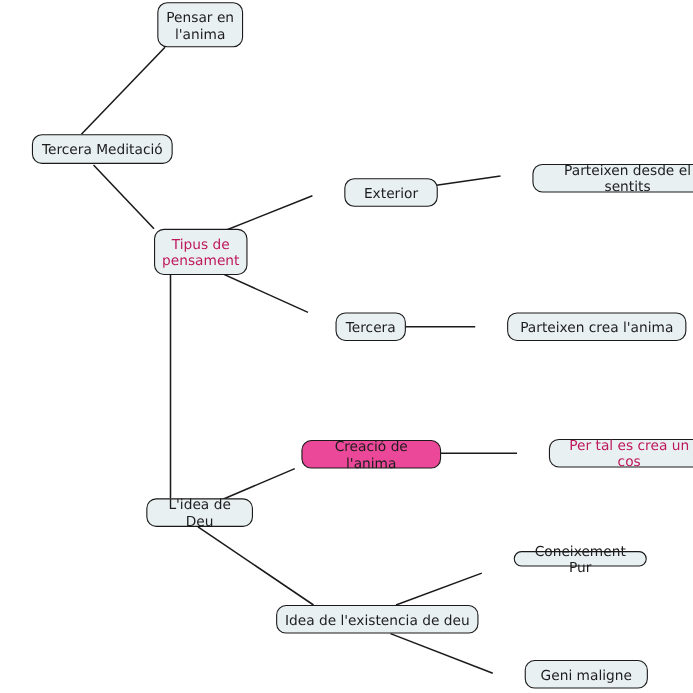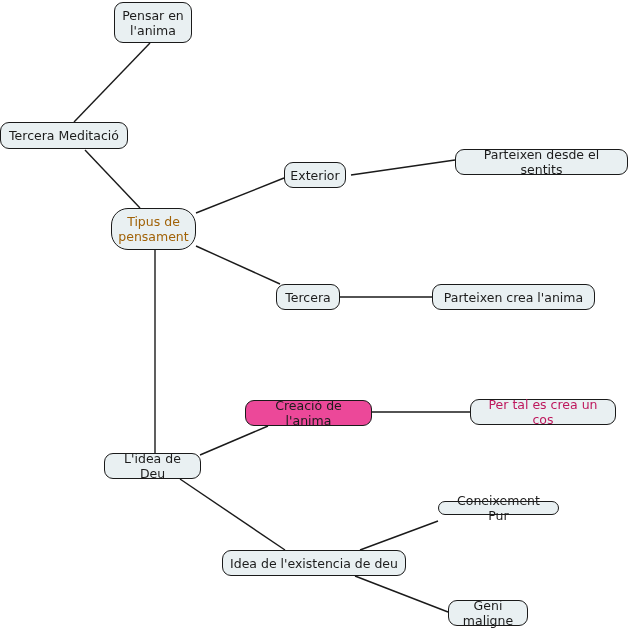--- a/index.html
+++ b/index.html
@@ -32,20 +32,21 @@
     color: #1c1c1c;
     font-size: 12.5px;
     line-height: 15px;
     display: flex;
     align-items: center;
     justify-content: center;
     text-align: center;
     padding: 0 6px;
     white-space: pre-line;
     z-index: 2;
+    margin-left: 29px;
   }
 </style>
 </head>
 <body>
 
 <div id="canvas">
   <svg id="edges" viewBox="0 0 630 630">
       <line x1="74" y1="122" x2="150" y2="43" stroke="#1a1a1a" stroke-width="1.4"></line>
       <line x1="85" y1="150" x2="140" y2="208" stroke="#1a1a1a" stroke-width="1.4"></line>
       <line x1="196" y1="213" x2="284" y2="178" stroke="#1a1a1a" stroke-width="1.4"></line>
@@ -56,26 +57,26 @@
       <line x1="200" y1="455" x2="268" y2="426" stroke="#1a1a1a" stroke-width="1.4"></line>
       <line x1="372" y1="412" x2="470" y2="412" stroke="#1a1a1a" stroke-width="1.4"></line>
       <line x1="180" y1="479" x2="285" y2="550" stroke="#1a1a1a" stroke-width="1.4"></line>
       <line x1="360" y1="550" x2="438" y2="521" stroke="#1a1a1a" stroke-width="1.4"></line>
       <line x1="355" y1="576" x2="448" y2="612" stroke="#1a1a1a" stroke-width="1.4"></line>
     </svg>
   <div id="node-layer">
       <div class="node" style="left: 114px; top: 2px; width: 78px; height: 41px; background: rgb(233, 240, 242); border-color: rgb(26, 26, 26); color: rgb(28, 28, 28);">Pensar en
 l'anima</div>
       <div class="node" style="left: 0px; top: 122px; width: 128px; height: 27px; background: rgb(233, 240, 242); border-color: rgb(26, 26, 26); color: rgb(28, 28, 28);">Tercera Meditació</div>
-      <div class="node" style="left: 111px; top: 208px; width: 85px; height: 42px; background: rgb(233, 240, 242); border-color: rgb(26, 26, 26); color: #a16207; border-radius: 17px;">Tipus de
+      <div class="node" style="left: 111px; top: 208px; width: 85px; height: 42px; background: rgb(233, 240, 242); border-color: rgb(26, 26, 26); color: #be185d;">Tipus de
 pensament</div>
-      <div class="node" style="left: 284px; top: 162px; width: 62px; height: 26px; background: rgb(233, 240, 242); border-color: rgb(26, 26, 26); color: rgb(28, 28, 28);">Exterior</div>
+      <div class="node" style="left: 284px; top: 162px; width: 85px; height: 26px; background: rgb(233, 240, 242); border-color: rgb(26, 26, 26); color: rgb(28, 28, 28);">Exterior</div>
       <div class="node" style="left: 276px; top: 284px; width: 64px; height: 26px; background: rgb(233, 240, 242); border-color: rgb(26, 26, 26); color: rgb(28, 28, 28);">Tercera</div>
       <div class="node" style="left: 455px; top: 149px; width: 173px; height: 26px; background: rgb(233, 240, 242); border-color: rgb(26, 26, 26); color: rgb(28, 28, 28);">Parteixen desde el sentits</div>
       <div class="node" style="left: 432px; top: 284px; width: 163px; height: 26px; background: rgb(233, 240, 242); border-color: rgb(26, 26, 26); color: rgb(28, 28, 28);">Parteixen crea l'anima</div>
       <div class="node" style="left: 104px; top: 453px; width: 97px; height: 26px; background: rgb(233, 240, 242); border-color: rgb(26, 26, 26); color: rgb(28, 28, 28);">L'idea de Deu</div>
       <div class="node" style="left: 245px; top: 400px; width: 127px; height: 26px; background: #ec4899; border-color: rgb(26, 26, 26); color: rgb(28, 28, 28);">Creació de l'anima</div>
       <div class="node" style="left: 470px; top: 399px; width: 146px; height: 26px; background: rgb(233, 240, 242); border-color: rgb(26, 26, 26); color: #be185d;">Per tal es crea un cos</div>
       <div class="node" style="left: 222px; top: 550px; width: 184px; height: 26px; background: rgb(233, 240, 242); border-color: rgb(26, 26, 26); color: rgb(28, 28, 28);">Idea de l'existencia de deu</div>
       <div class="node" style="left: 438px; top: 501px; width: 121px; height: 14px; background: rgb(233, 240, 242); border-color: rgb(26, 26, 26); color: rgb(28, 28, 28);">Coneixement Pur</div>
-      <div class="node" style="left: 448px; top: 600px; width: 80px; height: 26px; background: rgb(233, 240, 242); border-color: rgb(26, 26, 26); color: rgb(28, 28, 28);">Geni maligne</div>
+      <div class="node" style="left: 448px; top: 600px; width: 112px; height: 26px; background: rgb(233, 240, 242); border-color: rgb(26, 26, 26); color: rgb(28, 28, 28);">Geni maligne</div>
     </div>
 </div>
 
 </body></html>

